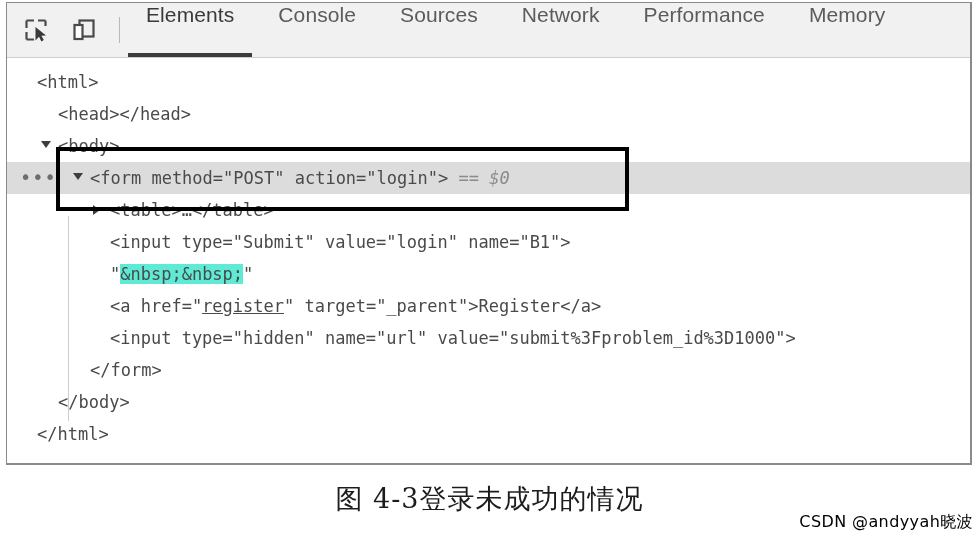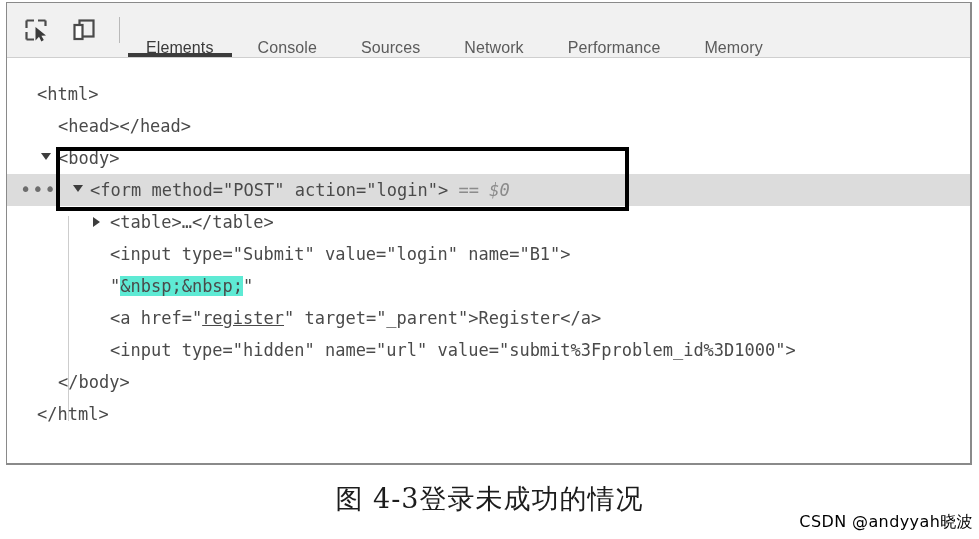--- a/index.html
+++ b/index.html
@@ -62,24 +62,24 @@
   }
   #tabs {
     display: flex;
     align-items: stretch;
     height: 100%;
     flex: 1;
   }
   .tab {
     position: relative;
     display: flex;
-    align-items: flex-end;
+    align-items: flex-start;
     justify-content: center;
     padding: 0 22px;
-    font-size: 16px;
+    font-size: 21px;
     color: #5b5b5b;
     letter-spacing: 0.1px;
     white-space: nowrap;
   }
   .tab.active {
     color: #3a3a3a;
   }
   .tab.active::after {
     content: "";
     position: absolute;
@@ -91,21 +91,21 @@
   }
 
   
   #dom-pane {
     position: relative;
     background: #ffffff;
     height: 406px;
     font-family: "DejaVu Sans Mono", "Liberation Mono", monospace;
     font-size: 17px;
     color: #4a4a4a;
-    padding-top: 20px;
+    padding-top: 8px;
     box-sizing: border-box;
   }
   .dom-row {
     position: relative;
     height: 32px;
     line-height: 32px;
     white-space: pre;
     display: block;
   }
   .dom-row.selected {
@@ -279,20 +279,23 @@
     </div>
 
     <div class="dom-row">
       <span class="row-text" style="left:103px;"><span>&lt;a href="</span><span class="link-underline">register</span><span>" target="_parent"&gt;Register&lt;/a&gt;</span></span>
     </div>
 
     <div class="dom-row">
       <span class="row-text" style="left:103px;">&lt;input type="hidden" name="url" value="submit%3Fproblem_id%3D1000"&gt;</span>
     </div>
 
+    <div class="dom-row">
+      <span class="row-text" style="left:83px;">&lt;/form&gt;</span>
+    </div>
 
     <div class="dom-row">
       <span class="row-text" style="left:51px;">&lt;/body&gt;</span>
     </div>
 
     <div class="dom-row">
       <span class="row-text" style="left:30px;">&lt;/html&gt;</span>
     </div>
 
   </div>

